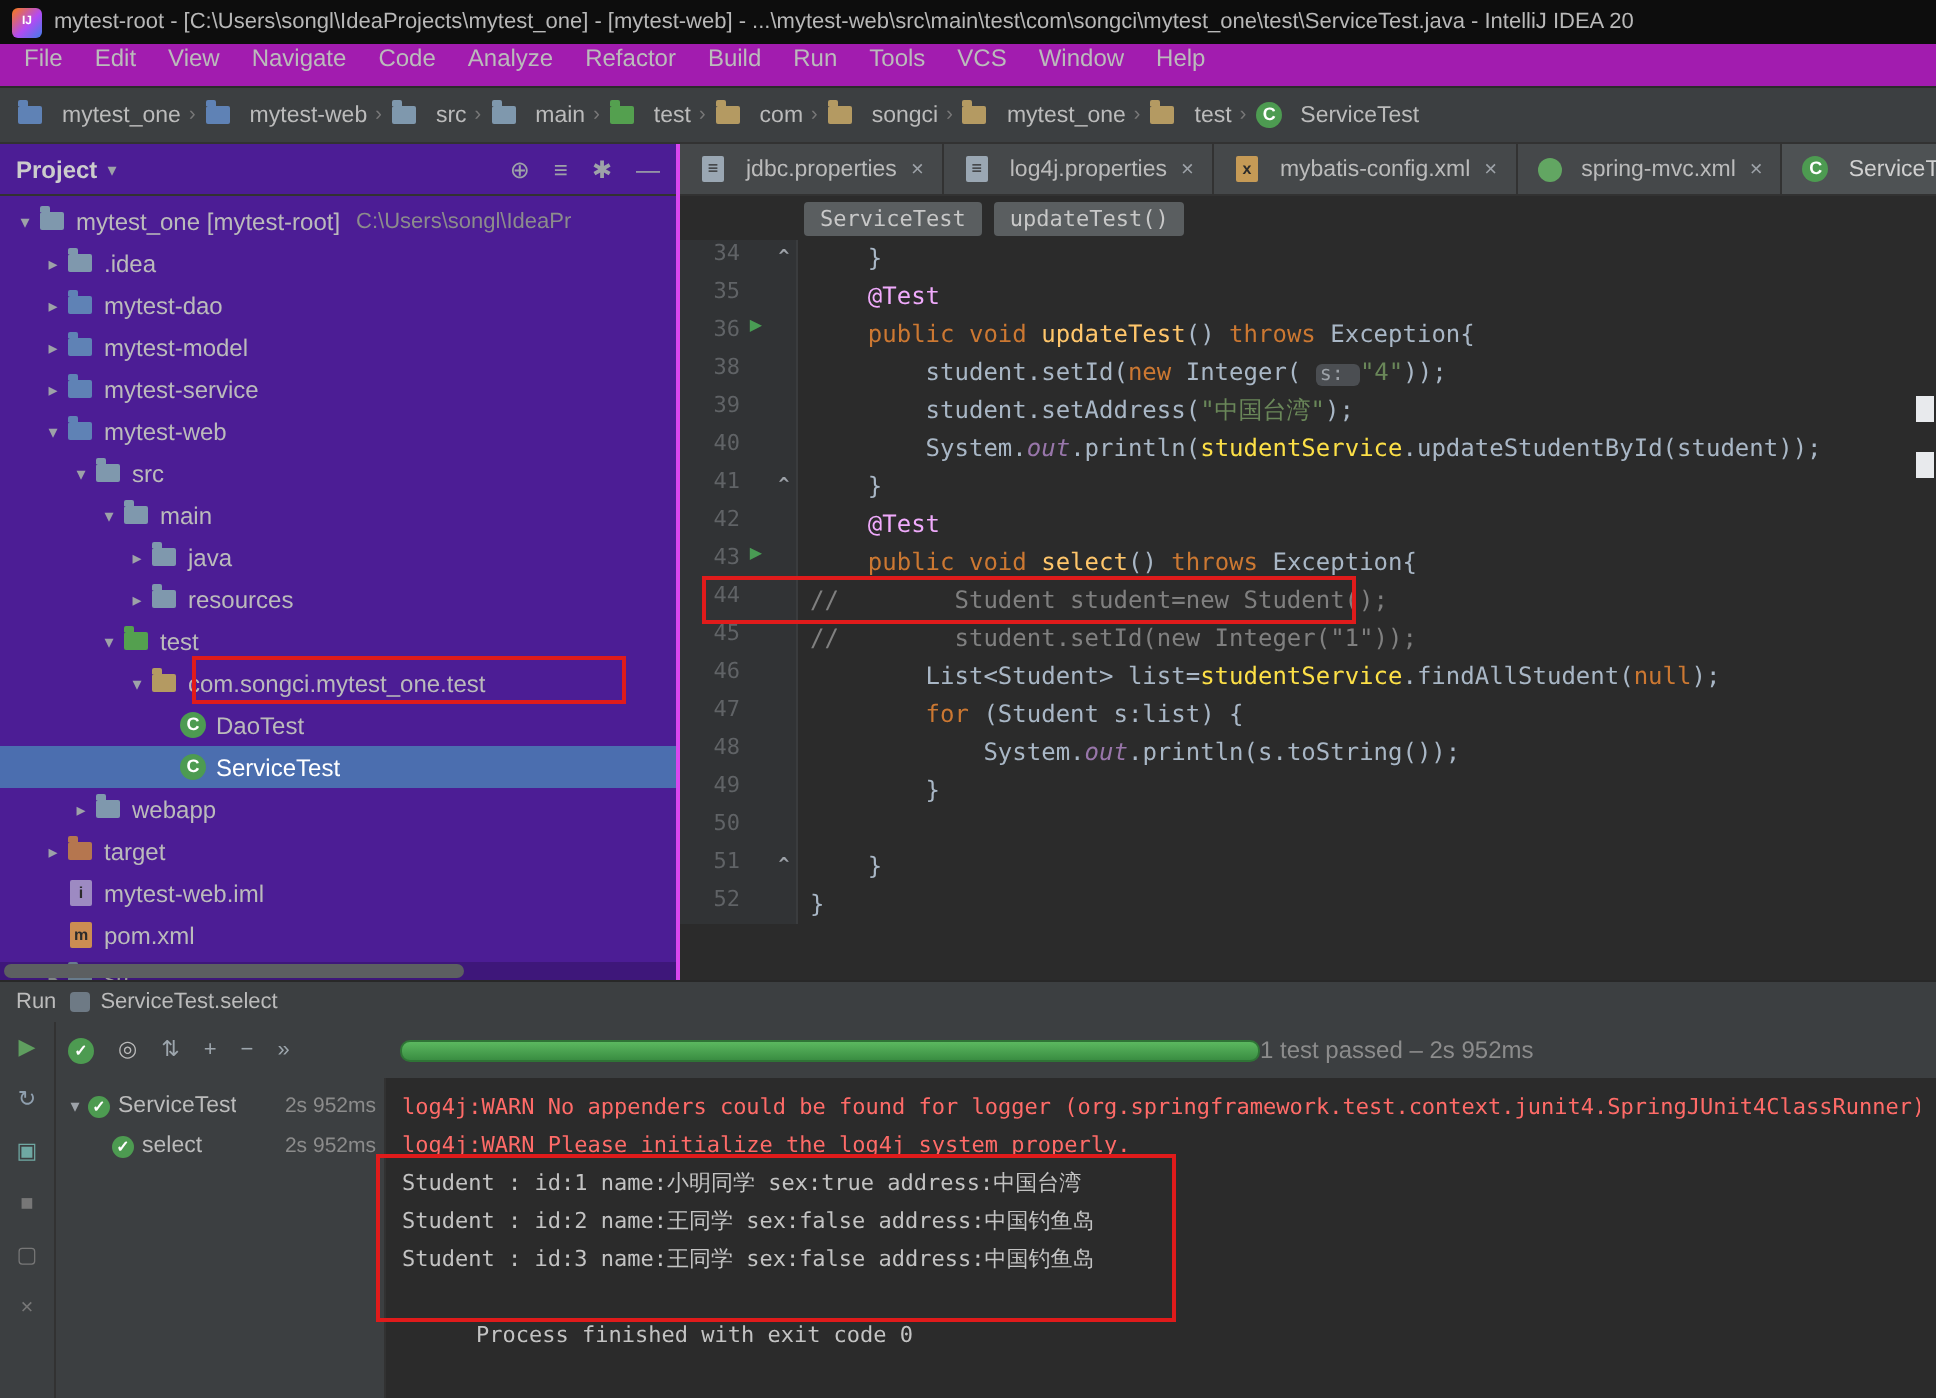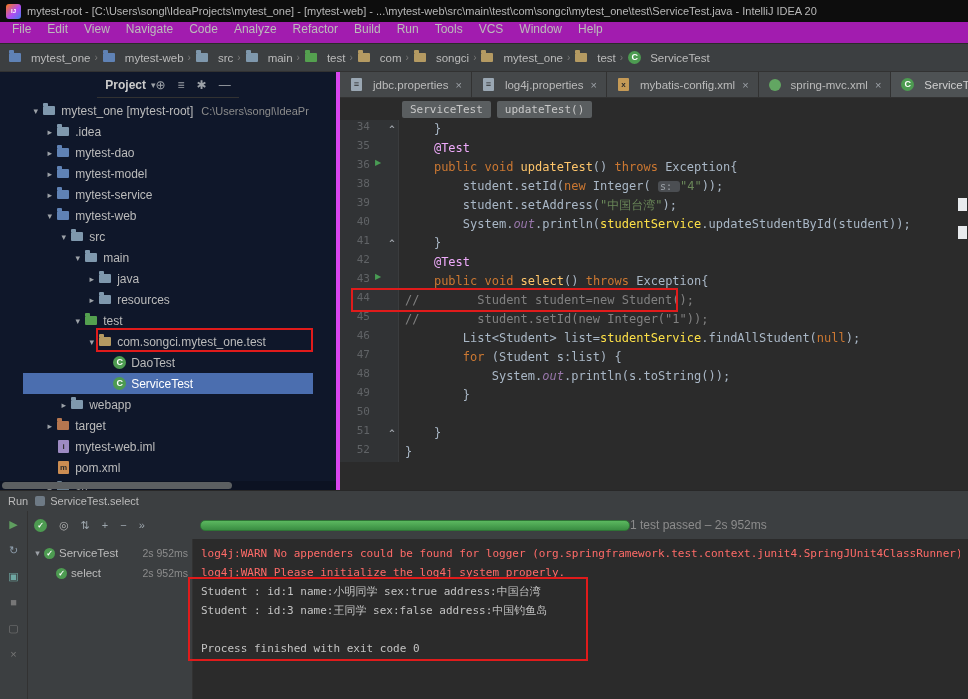--- a/index.html
+++ b/index.html
@@ -17,21 +17,21 @@
   .title-text { color:#b8b8b8; font-size:11px; white-space:nowrap; overflow:hidden; }
   
   .menubar { height:22px; background:#a21caf; border-bottom:1px solid #2b2b2b; display:flex; align-items:flex-start; padding:0 4px; }
   .menu-item { color:#bbbbbb; font-size:12px; padding:0 8px; cursor:default; }
   
   .navbar { height:28px; background:#3c3f41; border-bottom:1px solid #323232; display:flex; align-items:center; padding:0 8px; overflow:hidden; }
   .crumb { display:flex; align-items:center; gap:4px; color:#bbbbbb; font-size:11.5px; white-space:nowrap; }
   .crumb-sep { color:#787878; font-size:10px; margin:0 4px; }
   
   .main-row { display:flex; height:418px; }
-  .project-panel { width:340px; background:#0f172a; border-right:4px solid #d946ef; display:flex; flex-direction:column; position:relative;align-items:center; }
+  .project-panel { width:340px; background:#4c1d95; border-right:2px solid #d946ef; display:flex; flex-direction:column; position:relative; }
   .panel-header { height:26px; border-bottom:1px solid #323232; display:flex; align-items:center; padding:0 8px; flex-shrink:0; }
   .ph-title { color:#cccccc; font-size:12px; font-weight:700; }
   .ph-caret { color:#9da2a8; font-size:9px; margin-left:5px; }
   .ph-icons { margin-left:auto; display:flex; gap:12px; color:#9da2a8; font-size:12px; align-items:center; }
   .tree { flex:1; overflow:hidden; padding-top:2px; }
   .trow { height:21px; display:flex; align-items:center; font-size:12px; color:#bbbbbb; white-space:nowrap; padding-right:4px; }
   .trow.sel { background:#4b6eaf; color:#ffffff; }
   .t-arrow { width:13px; flex-shrink:0; color:#9da2a8; font-size:9px; text-align:center; }
   .trow.sel .t-arrow { color:#dfe6ef; }
   .t-hint { color:#8c8c8c; margin-left:8px; font-size:11px; }
@@ -93,21 +93,21 @@
   .run-body { flex:1; display:flex; min-height:0; }
   .test-tree { width:165px; border-right:1px solid #323232; padding-top:4px; flex-shrink:0; }
   .ttrow { height:20px; display:flex; align-items:center; font-size:11.5px; color:#bbbbbb; padding:0 4px; }
   .tt-arrow { width:11px; color:#9da2a8; font-size:9px; text-align:center; flex-shrink:0; }
   .ok-ic { width:11px; height:11px; border-radius:50%; background:#4d9b51; color:#fff;
     font:700 8px/11px "Liberation Sans",sans-serif; text-align:center; margin:0 4px 0 1px; flex-shrink:0; }
   .tt-label { overflow:hidden; white-space:nowrap; max-width:62px; }
   .tt-time { margin-left:auto; color:#8c8c8c; font-size:10.5px; }
   .console { flex:1; background:#2b2b2b; padding:5px 8px; font:11px/19px "DejaVu Sans Mono",monospace; overflow:hidden; min-width:0; }
   .con-line { white-space:pre; overflow:hidden; }
-  .con-error { color:#ff6b68; } .con-stdout { color:#c3c3c3; } .con-system { color:#c3c3c3; }
+  .con-error { color:#ff6b68; } .con-stdout { color:#c3c3c3; } .con-system { color:#c3c3c3;margin-left:37px; }
   
   .annot { position:absolute; border:2px solid #e01b1b; pointer-events:none; z-index:50; }
   #annot1 { left:96px;  top:328px; width:217px; height:24px; }
   #annot2 { left:351px; top:288px; width:327px; height:24px; }
   #annot3 { left:188px; top:577px; width:400px; height:84px; }
 </style>
 </head>
 <body>
 
 <div class="titlebar">
@@ -524,20 +524,21 @@
               <span class="tt-arrow"></span>
               <span class="ok-ic">✓</span>
               <span class="tt-label">select</span>
               <span class="tt-time">2s 952ms</span>
             </div>
           </div>
         <div class="console" id="console">
             <div class="con-line con-error">log4j:WARN No appenders could be found for logger (org.springframework.test.context.junit4.SpringJUnit4ClassRunner).</div>
             <div class="con-line con-error">log4j:WARN Please initialize the log4j system properly.</div>
             <div class="con-line con-stdout">Student : id:1 name:小明同学 sex:true address:中国台湾</div>
+            <div class="con-line con-stdout">Student : id:2 name:王同学 sex:false address:中国钓鱼岛</div>
             <div class="con-line con-stdout">Student : id:3 name:王同学 sex:false address:中国钓鱼岛</div>
             <div class="con-line con-stdout"> </div>
             <div class="con-line con-system">Process finished with exit code 0</div>
           </div>
       </div>
     </div>
   </div>
 </div>
 
 <div class="annot" id="annot1"></div>

